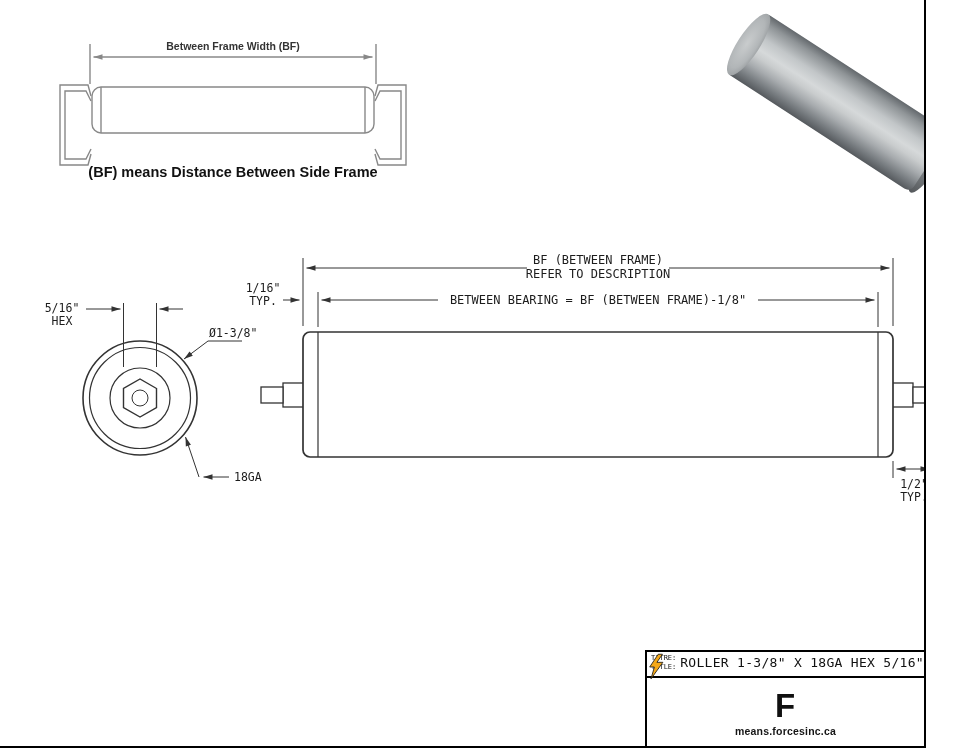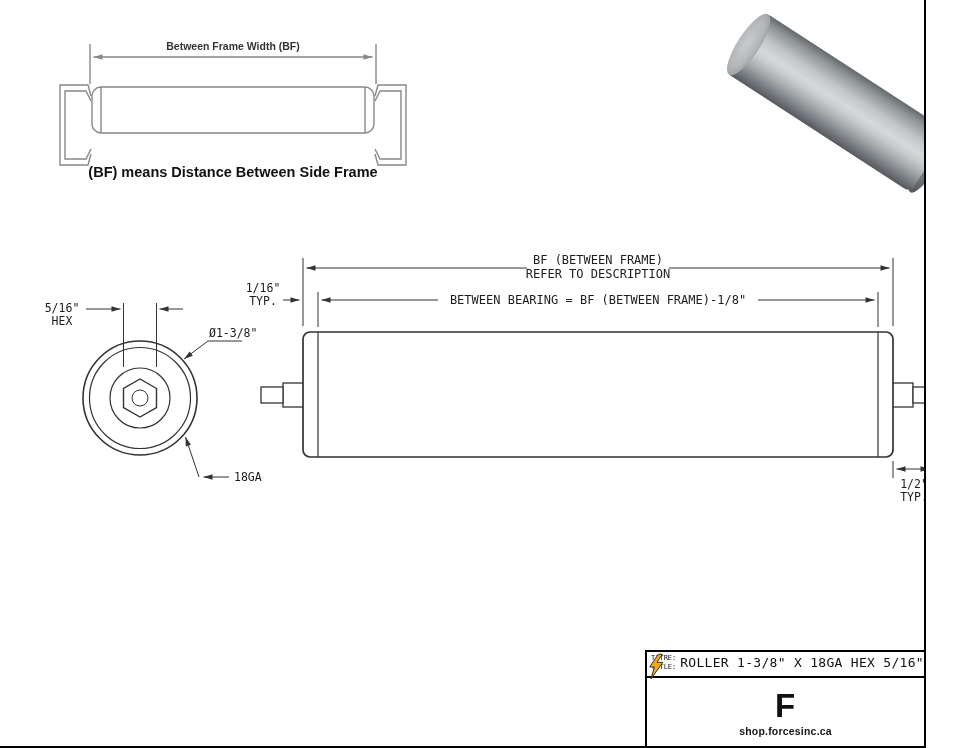--- a/index.html
+++ b/index.html
@@ -155,17 +155,17 @@
       </div>
       <div class="tb-title">ROLLER 1-3/8" X 18GA HEX 5/16"</div>
     </div>
     <div class="tb-logo-area">
       <div class="brand">
         <span>F</span>
         <svg width="17" height="30" viewBox="0 0 20 30">
           <polygon points="12,0 2,15 7.5,15 3.5,29 17.5,9.5 10.5,9.5 17,0" fill="#f4a818" stroke="#1a1a1a" stroke-width="1"></polygon>
         </svg>
       </div>
-      <div class="website">shop.forcesinc.ca</div>
+      <div class="website">means.forcesinc.ca</div>
     </div>
   </div>
 
 </div>
 
 </body></html>

